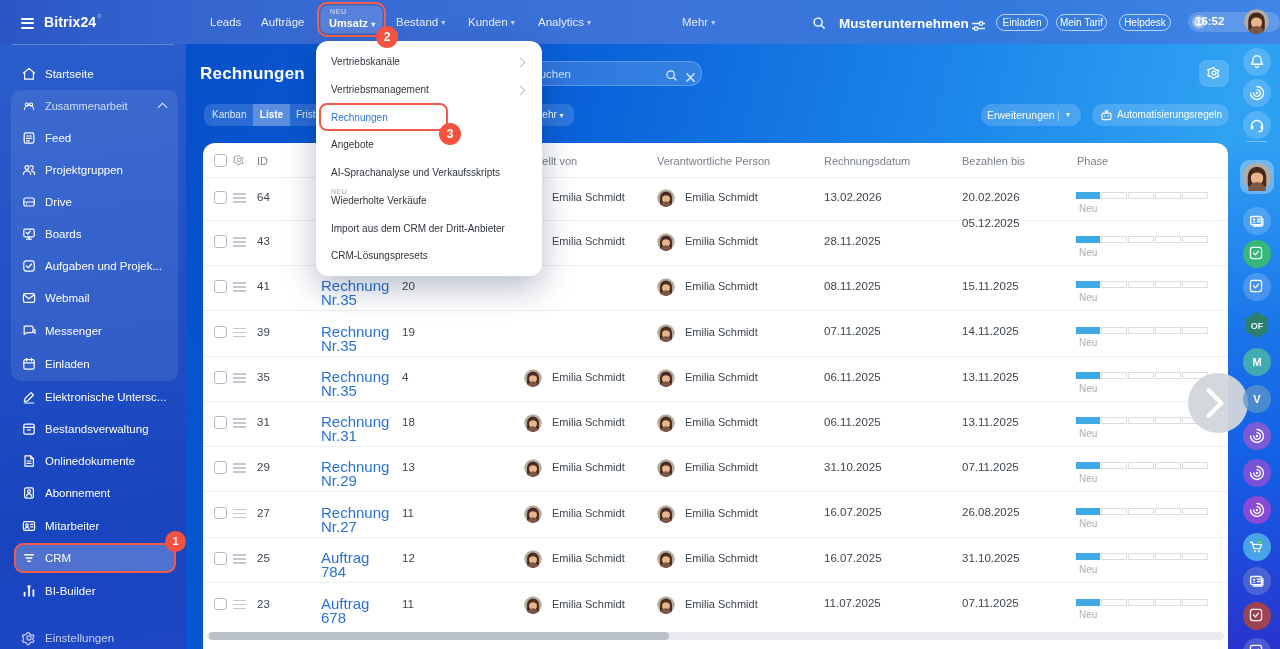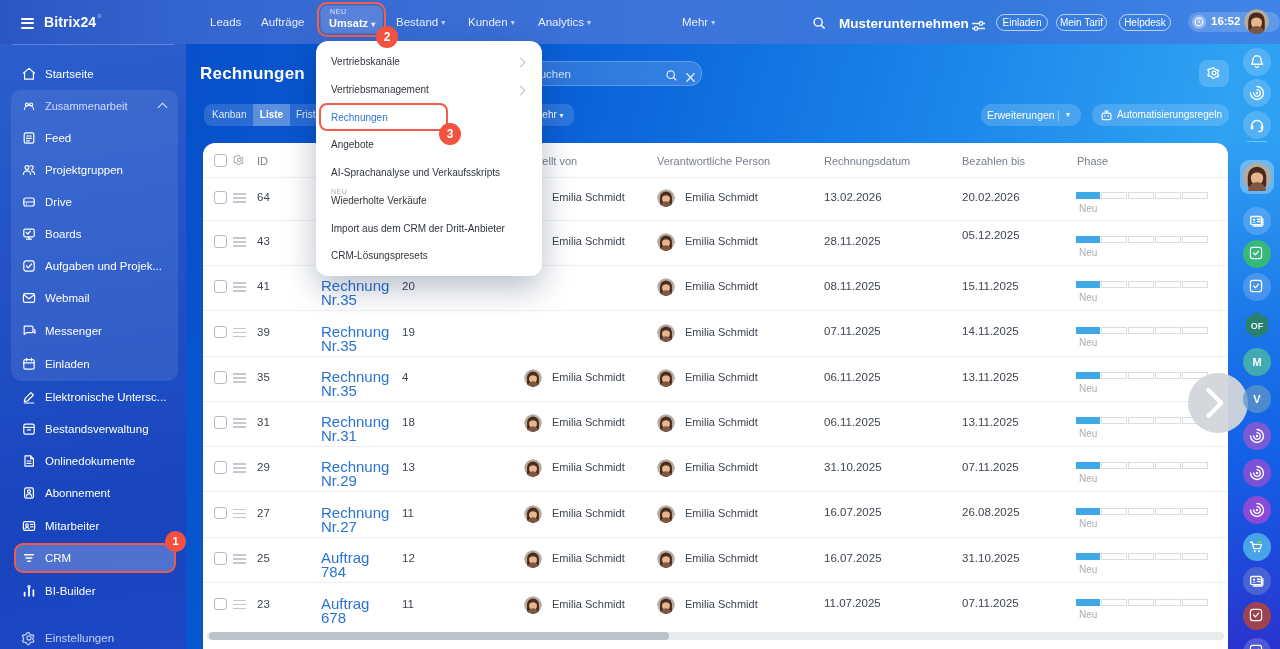--- a/index.html
+++ b/index.html
@@ -22,21 +22,21 @@
   background:rgba(255,255,255,0.16);box-shadow:inset 0 0 0 1.5px rgba(20,40,120,0.3)}
 .umbox .neu {position:absolute;left:11px;top:4px;font-size:7px;color:rgba(255,255,255,0.8);letter-spacing:0.6px}
 .umbox .um {position:absolute;left:10px;top:13px;font-size:11px;color:#fff;font-weight:600;white-space:nowrap}
 .badge {position:absolute;border-radius:50%;background:#f2523f;color:#fff;font-weight:700;text-align:center}
 .tsearch {position:absolute;left:812px;top:16px}
 .company {position:absolute;left:839px;top:16px;color:#fff;font-size:13.5px;font-weight:700}
 .pill {position:absolute;top:14px;height:17px;line-height:15px;border:1px solid rgba(255,255,255,0.65);
   border-radius:9px;color:#fff;font-size:10px;text-align:center}
 .clockpill {position:absolute;left:1188px;top:12px;width:92px;height:20px;border-radius:10px;background:rgba(255,255,255,0.18)}
 .clockpill .ci {position:absolute;left:4px;top:3px;width:14px;height:14px;border-radius:50%;background:rgba(255,255,255,0.3)}
-.clockpill .ct {position:absolute;left:23px;top:3px;color:#fff;font-size:11.5px;font-weight:700}
+.clockpill .ct {position:absolute;left:7px;top:3px;color:#fff;font-size:11.5px;font-weight:700}
 .clockpill .cav {position:absolute;left:56px;top:-3px;width:25px;height:25px;border-radius:50%;overflow:hidden}
 .groupbox {position:absolute;left:11px;top:46px;width:167px;height:291px;border-radius:10px;background:rgba(255,255,255,0.09)}
 .sbi {position:absolute;left:0;width:186px;height:17px;color:#fff}
 .sbic {position:absolute;left:21px;top:0}
 .sbt {position:absolute;left:45px;top:2px;font-size:11.5px;white-space:nowrap}
 .zus {position:absolute;left:0;top:55px;width:186px;height:15px}
 .zus .zt {position:absolute;left:45px;top:1px;font-size:11px;color:rgba(255,255,255,0.75)}
 .crmbox {position:absolute;left:14px;top:499px;width:162px;height:30px;border:2.5px solid #ee5a4b;border-radius:9px;background:rgba(255,255,255,0.24)}
 .title {position:absolute;left:200px;top:64px;color:#fff;font-size:17px;font-weight:700;letter-spacing:0.2px}
 .sbox {position:absolute;left:370px;top:61px;width:332px;height:25px;border-radius:12px;background:rgba(255,255,255,0.15);border:1px solid rgba(255,255,255,0.22)}
@@ -360,21 +360,21 @@
         <span style="display:block;width:18px;height:18px;border-radius:50%;overflow:hidden"><svg width="18" height="18" viewBox="0 0 20 20">
             <circle cx="10" cy="10" r="10" fill="#b5aca0"></circle>
             <path d="M3.4 9.3 a6.6 6.6 0 0 1 13.2 0 l0 6.2 a6.6 4.6 0 0 1 -13.2 0 z" fill="#49291d"></path>
             <ellipse cx="10" cy="10.8" rx="4.4" ry="5" fill="#e7b68c"></ellipse>
             <path d="M5.6 8.9 a4.6 4.6 0 0 1 8.8 0 l-0.4 -0.2 a4.4 3.2 0 0 0 -8 0 z" fill="#49291d"></path>
             <path d="M3.6 20 a6.4 6.4 0 0 1 12.8 0 z" fill="#7c5744"></path>
           </svg></span>
       </div>
       <div class="tn" style="left:482px;top:92.0px">Emilia Schmidt</div>
       <div class="tc" style="left:621px;top:91.5px">28.11.2025</div>
-      <div class="tc" style="left:759px;top:86px">05.12.2025</div>
+      <div class="tc" style="left:759px;top:74px">05.12.2025</div>
       <div class="phase" style="left:873px;top:93.0px">
         <span class="pf"></span>
         <span class="pe"></span>
         <span class="pe"></span>
         <span class="pe"></span>
         <span class="pe"></span>
       </div>
       <div class="neu" style="left:876px;top:103.5px">Neu</div>
 <div class="sep" style="top:122px"></div>
       <div class="cb" style="left:11px;top:137.0px"></div>

